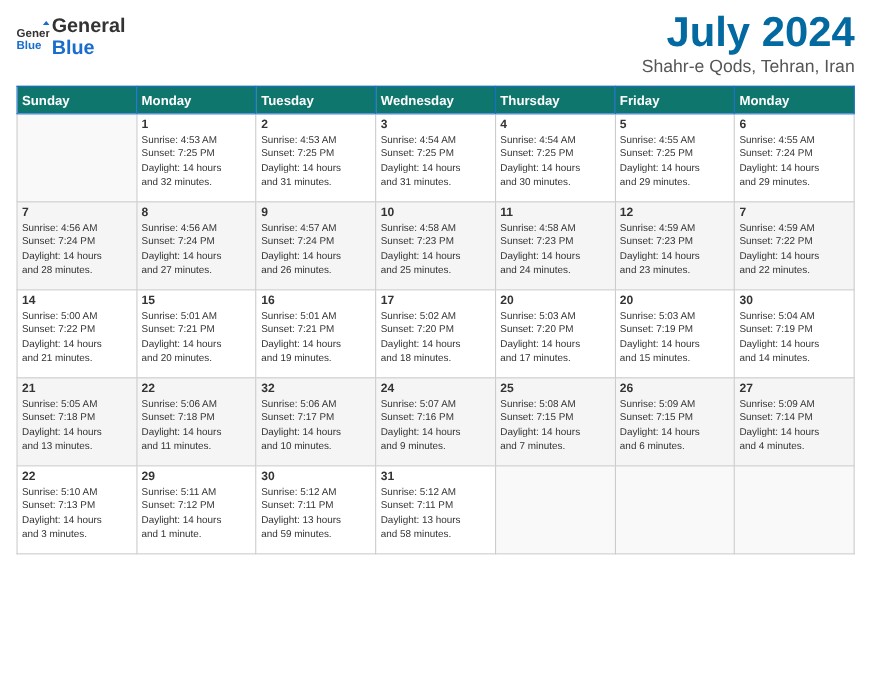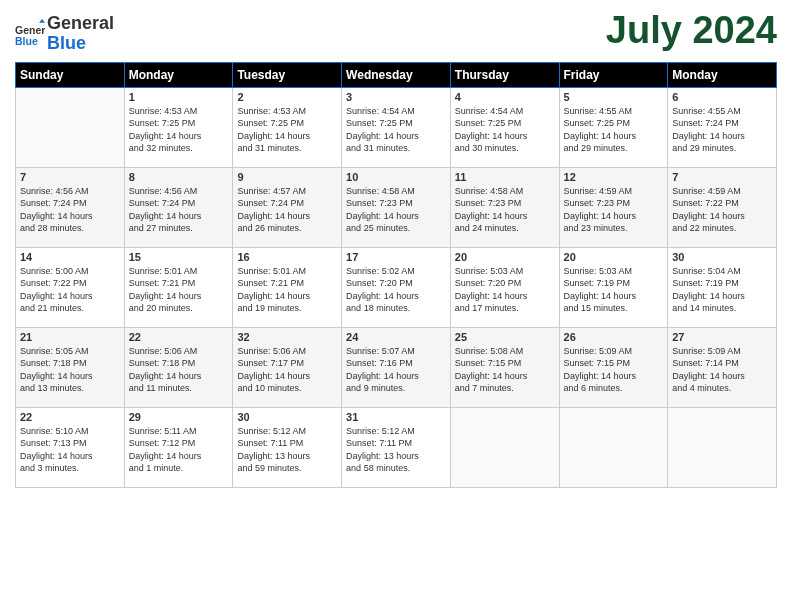--- a/index.html
+++ b/index.html
@@ -39,34 +39,34 @@
       width: 30px;
       height: 30px;
       margin-right: 2px;
     }
     .title-block {
       text-align: right;
     }
     .month-title {
       font-size: 38px;
       font-weight: bold;
-      color: #14532d;
+      color: #0369a1;
       line-height: 1.1;
     }
     .location {
       font-size: 16px;
       color: #555;
     }
     table {
       width: 100%;
       border-collapse: collapse;
       table-layout: fixed;
     }
     thead tr th {
-      background-color: #000000;
+      background-color: #0f766e;
       color: #fff;
       text-align: left;
       padding: 5px 4px;
       font-size: 12px;
       font-weight: bold;
       border: 1px solid #1a6dcc;
     }
     tbody tr td {
       border: 1px solid #ccc;
       padding: 3px 4px;
@@ -108,20 +108,21 @@
         <polygon points="32,5 40,5 36,0" fill="#1a6dcc"></polygon>
       </svg>
       <div>
         <div class="logo-text">
           General<br><span>Blue</span>
         </div>
       </div>
     </div>
     <div class="title-block">
       <div class="month-title">July 2024</div>
+      <div class="location">Shahr-e Qods, Tehran, Iran</div>
     </div>
   </div>
 
   <table>
     <thead>
       <tr>
         <th>Sunday</th>
         <th>Monday</th>
         <th>Tuesday</th>
         <th>Wednesday</th>

